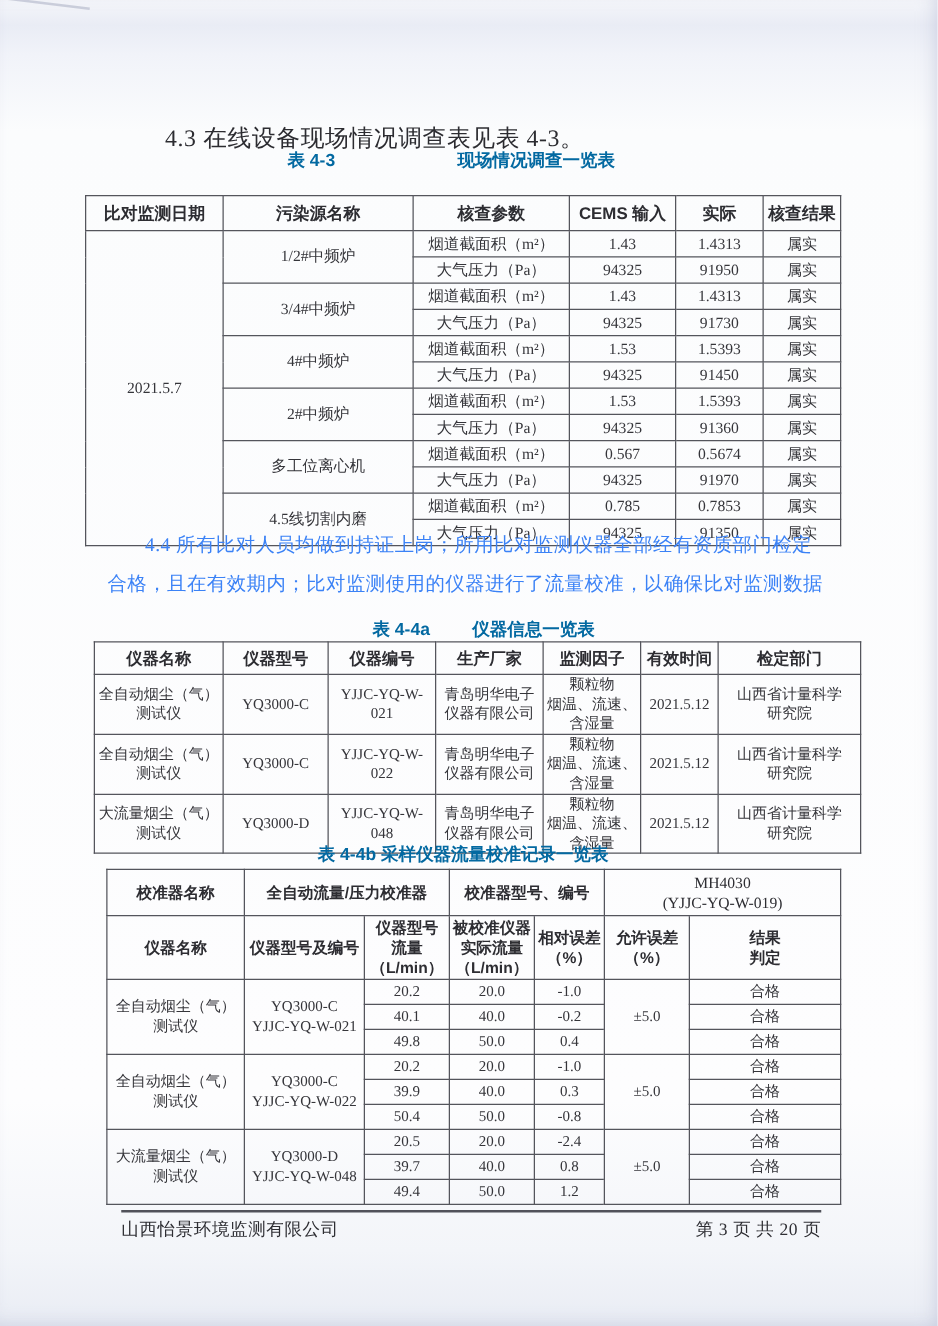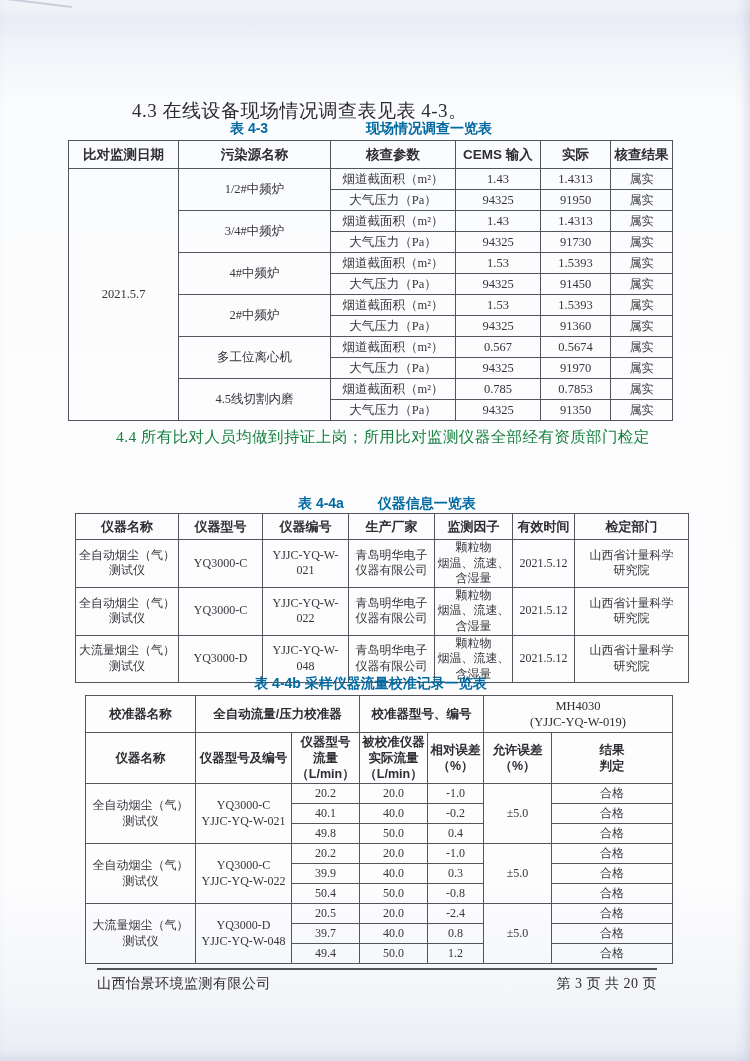--- a/index.html
+++ b/index.html
@@ -13,28 +13,28 @@
     box-shadow:inset -10px 0 14px -8px rgba(186,192,214,.55), inset 0 -10px 14px -8px rgba(186,192,214,.45);}
   .artifact{position:absolute;left:6px;top:2px;width:66px;height:2px;background:#b9bdce;transform:rotate(7deg);opacity:.7;}
   .abs{position:absolute;}
   .heading{left:132px;top:98px;font-size:19px;letter-spacing:.5px;color:#2c2c31;}
   .cap{font-family:"Liberation Sans","DejaVu Sans",sans-serif;font-weight:bold;font-size:14px;color:#0369a1;}
   .cap43{left:230px;top:120px;}
   .cap43 .t{margin-left:94px;}
   .cap44a{left:298px;top:495px;}
   .cap44a .t{margin-left:30px;}
   .cap44b{left:77px;top:675px;width:587px;text-align:center;}
-  .para{left:86px;top:421px;width:586px;font-size:15.5px;line-height:31px;letter-spacing:.4px;color:#15803d;}
+  .para{left:86px;top:421px;width:586px;font-size:15.5px;line-height:31px;letter-spacing:.4px;color:#3b82f6;}
   .para .ln1{text-indent:30px;}
   table{position:absolute;border-collapse:collapse;table-layout:fixed;}
   th,td{border:1px solid #54555c;text-align:center;vertical-align:middle;padding:0 2px;overflow:hidden;}
   th{font-family:"Liberation Sans","DejaVu Sans",sans-serif;font-weight:bold;color:#2d2d32;}
   .pre{white-space:pre-line;line-height:1.3;}
   
-  .t43{left:68px;top:140px;width:604px;font-size:12.5px;padding-left:23px;}
+  .t43{left:68px;top:156px;width:604px;font-size:12.5px;padding-left:23px;}
   .t43 th{height:27px;font-size:13.5px;}
   .t43 td{height:20px;}
   .t43 .c-res{font-size:12px;}
   
   .t44a{left:75px;top:513px;width:613px;font-size:12px;}
   .t44a th{height:25px;font-size:13px;}
   .t44a td{height:44px;}
   
   .t44b{left:85px;top:695px;width:587px;font-size:12px;padding-left:32px;}
   .t44b thead .r1 th{height:36px;font-size:12.5px;}
@@ -152,20 +152,21 @@
         <td>大气压力（Pa）</td>
         <td>94325</td>
         <td>91350</td>
         <td class="c-res">属实</td>
       </tr>
     </tbody>
 </table>
 
 <div class="abs para">
   <div class="ln1">4.4 所有比对人员均做到持证上岗；所用比对监测仪器全部经有资质部门检定</div>
+  <div>合格，且在有效期内；比对监测使用的仪器进行了流量校准，以确保比对监测数据</div>
 </div>
 
 <div class="abs cap cap44a">
   <span class="l">表 4-4a</span>
   <span class="t">仪器信息一览表</span>
 </div>
 
 <table class="t44a">
   <colgroup>
     <col style="width:103px">

